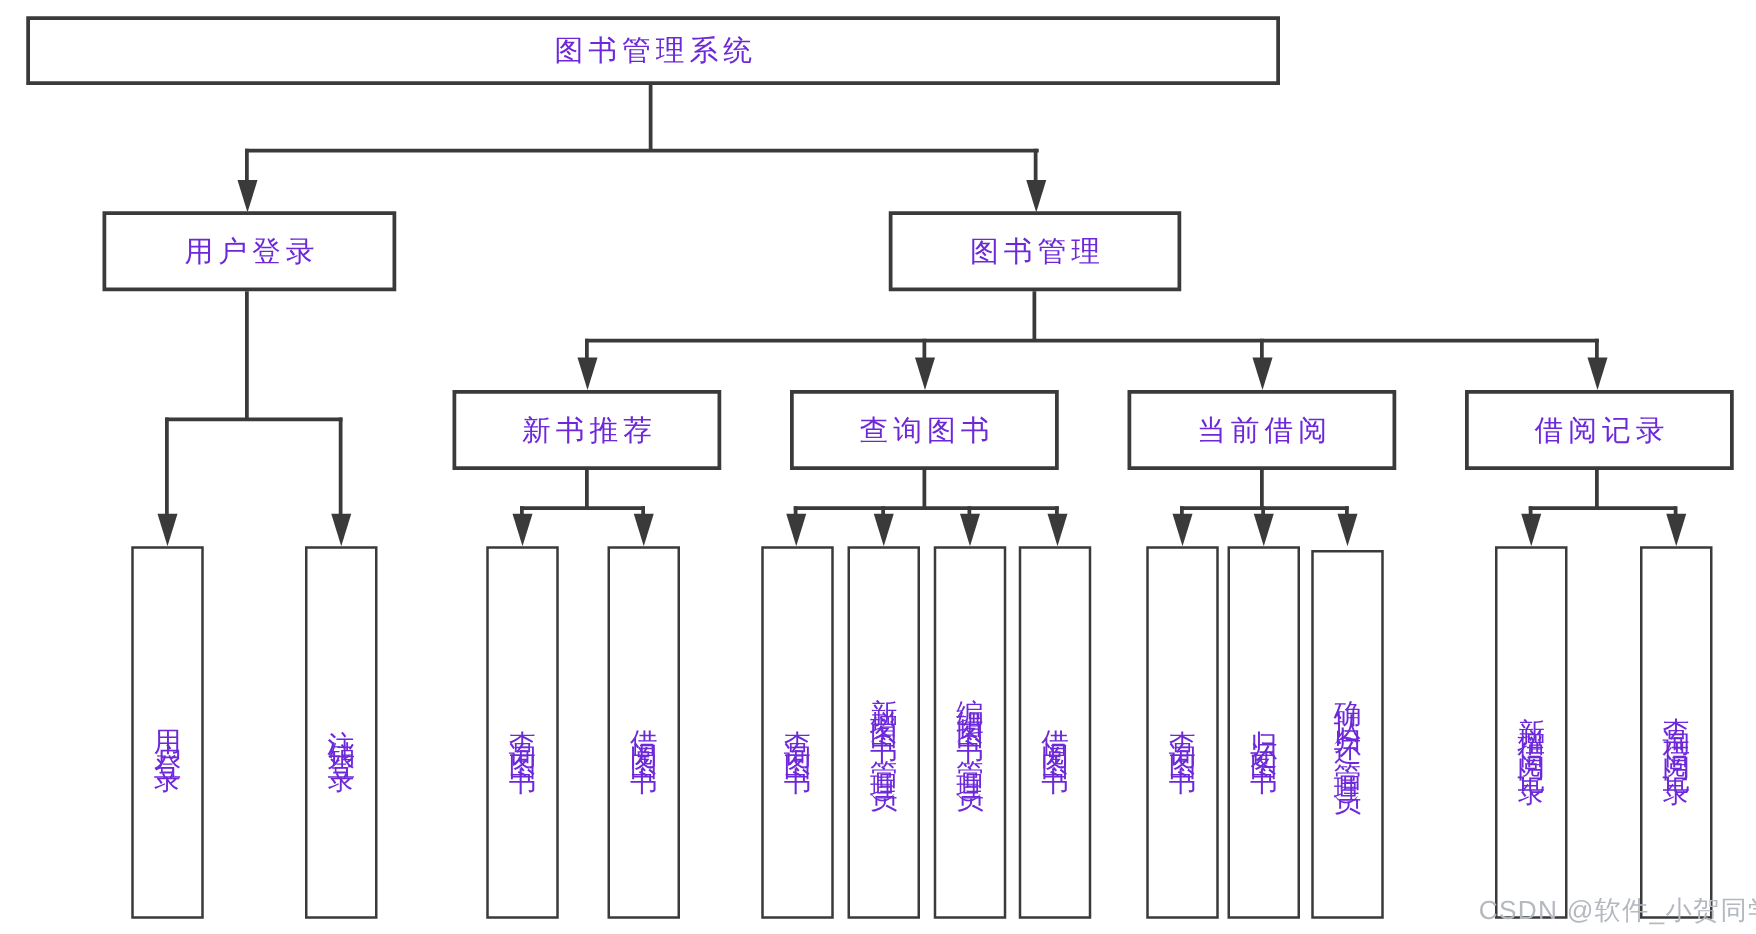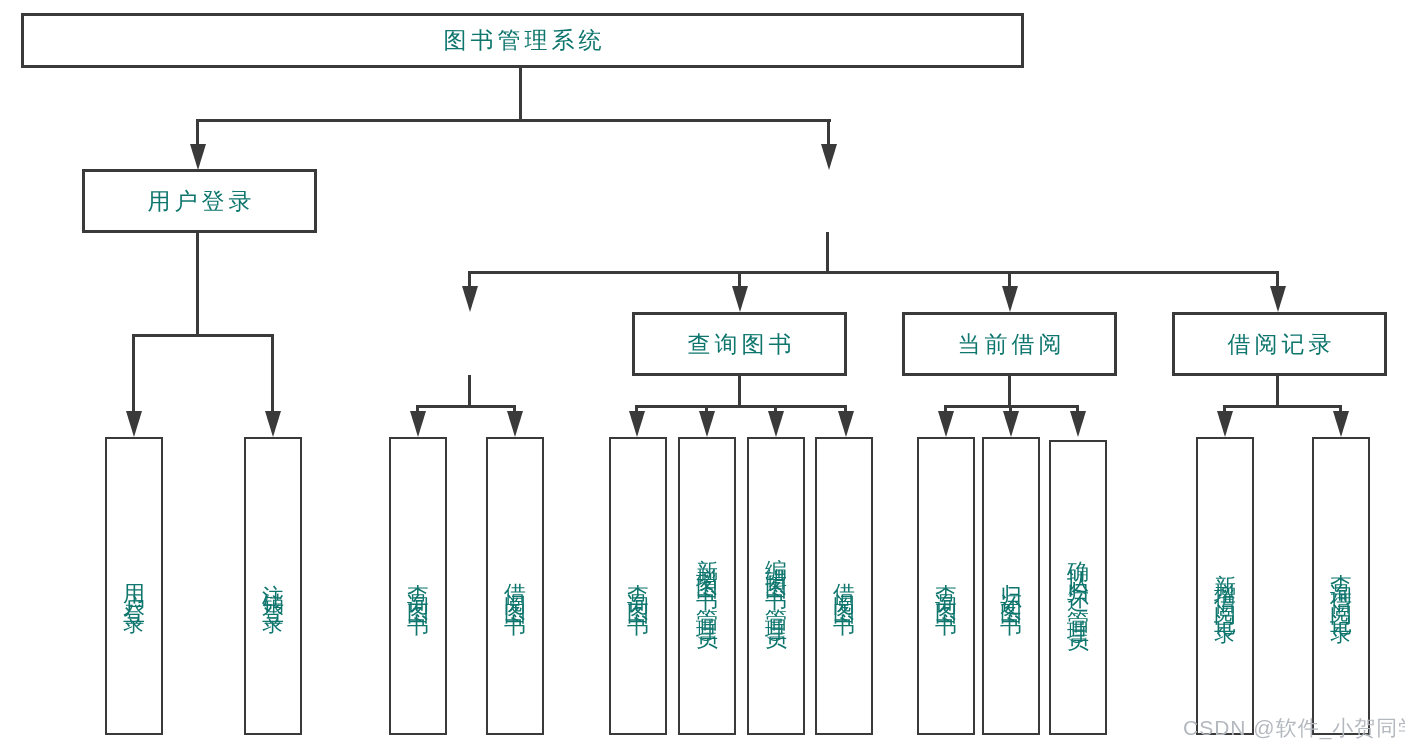--- a/index.html
+++ b/index.html
@@ -12,21 +12,21 @@
     font-family: "Liberation Sans", "DejaVu Sans", sans-serif;
   }
   .box {
     position: absolute;
     background: #ffffff;
     border: 3px solid #3a3a3a;
     box-sizing: border-box;
     display: flex;
     align-items: center;
     justify-content: center;
-    color: #0f766e;
+    color: #6d28d9;
   }
   .hbox { font-size: 23px; letter-spacing: 4px; }
   .hbox .lbl { padding-left: 4px; white-space: nowrap; }
   .leaf { border-width: 2.5px; }
   .leaf .vlbl {
     writing-mode: vertical-rl;
     text-orientation: mixed;
     font-size: 22px;
     letter-spacing: 10px;
     line-height: 1;
@@ -120,21 +120,27 @@
   </div>
 
   <div class="box hbox" style="left:21px;top:13px;width:1003px;height:55px">
     <span class="lbl">图书管理系统</span>
   </div>
 
   <div class="box hbox" style="left:82px;top:169px;width:235px;height:64px">
     <span class="lbl">用户登录</span>
   </div>
 
+  <div class="box hbox" style="left:711px;top:169px;width:234px;height:64px">
+    <span class="lbl">图书管理</span>
+  </div>
 
+  <div class="box hbox" style="left:362px;top:312px;width:215px;height:64px">
+    <span class="lbl">新书推荐</span>
+  </div>
 
   <div class="box hbox" style="left:632px;top:312px;width:215px;height:64px">
     <span class="lbl">查询图书</span>
   </div>
 
   <div class="box hbox" style="left:902px;top:312px;width:215px;height:64px">
     <span class="lbl">当前借阅</span>
   </div>
 
   <div class="box hbox" style="left:1172px;top:312px;width:215px;height:64px">

